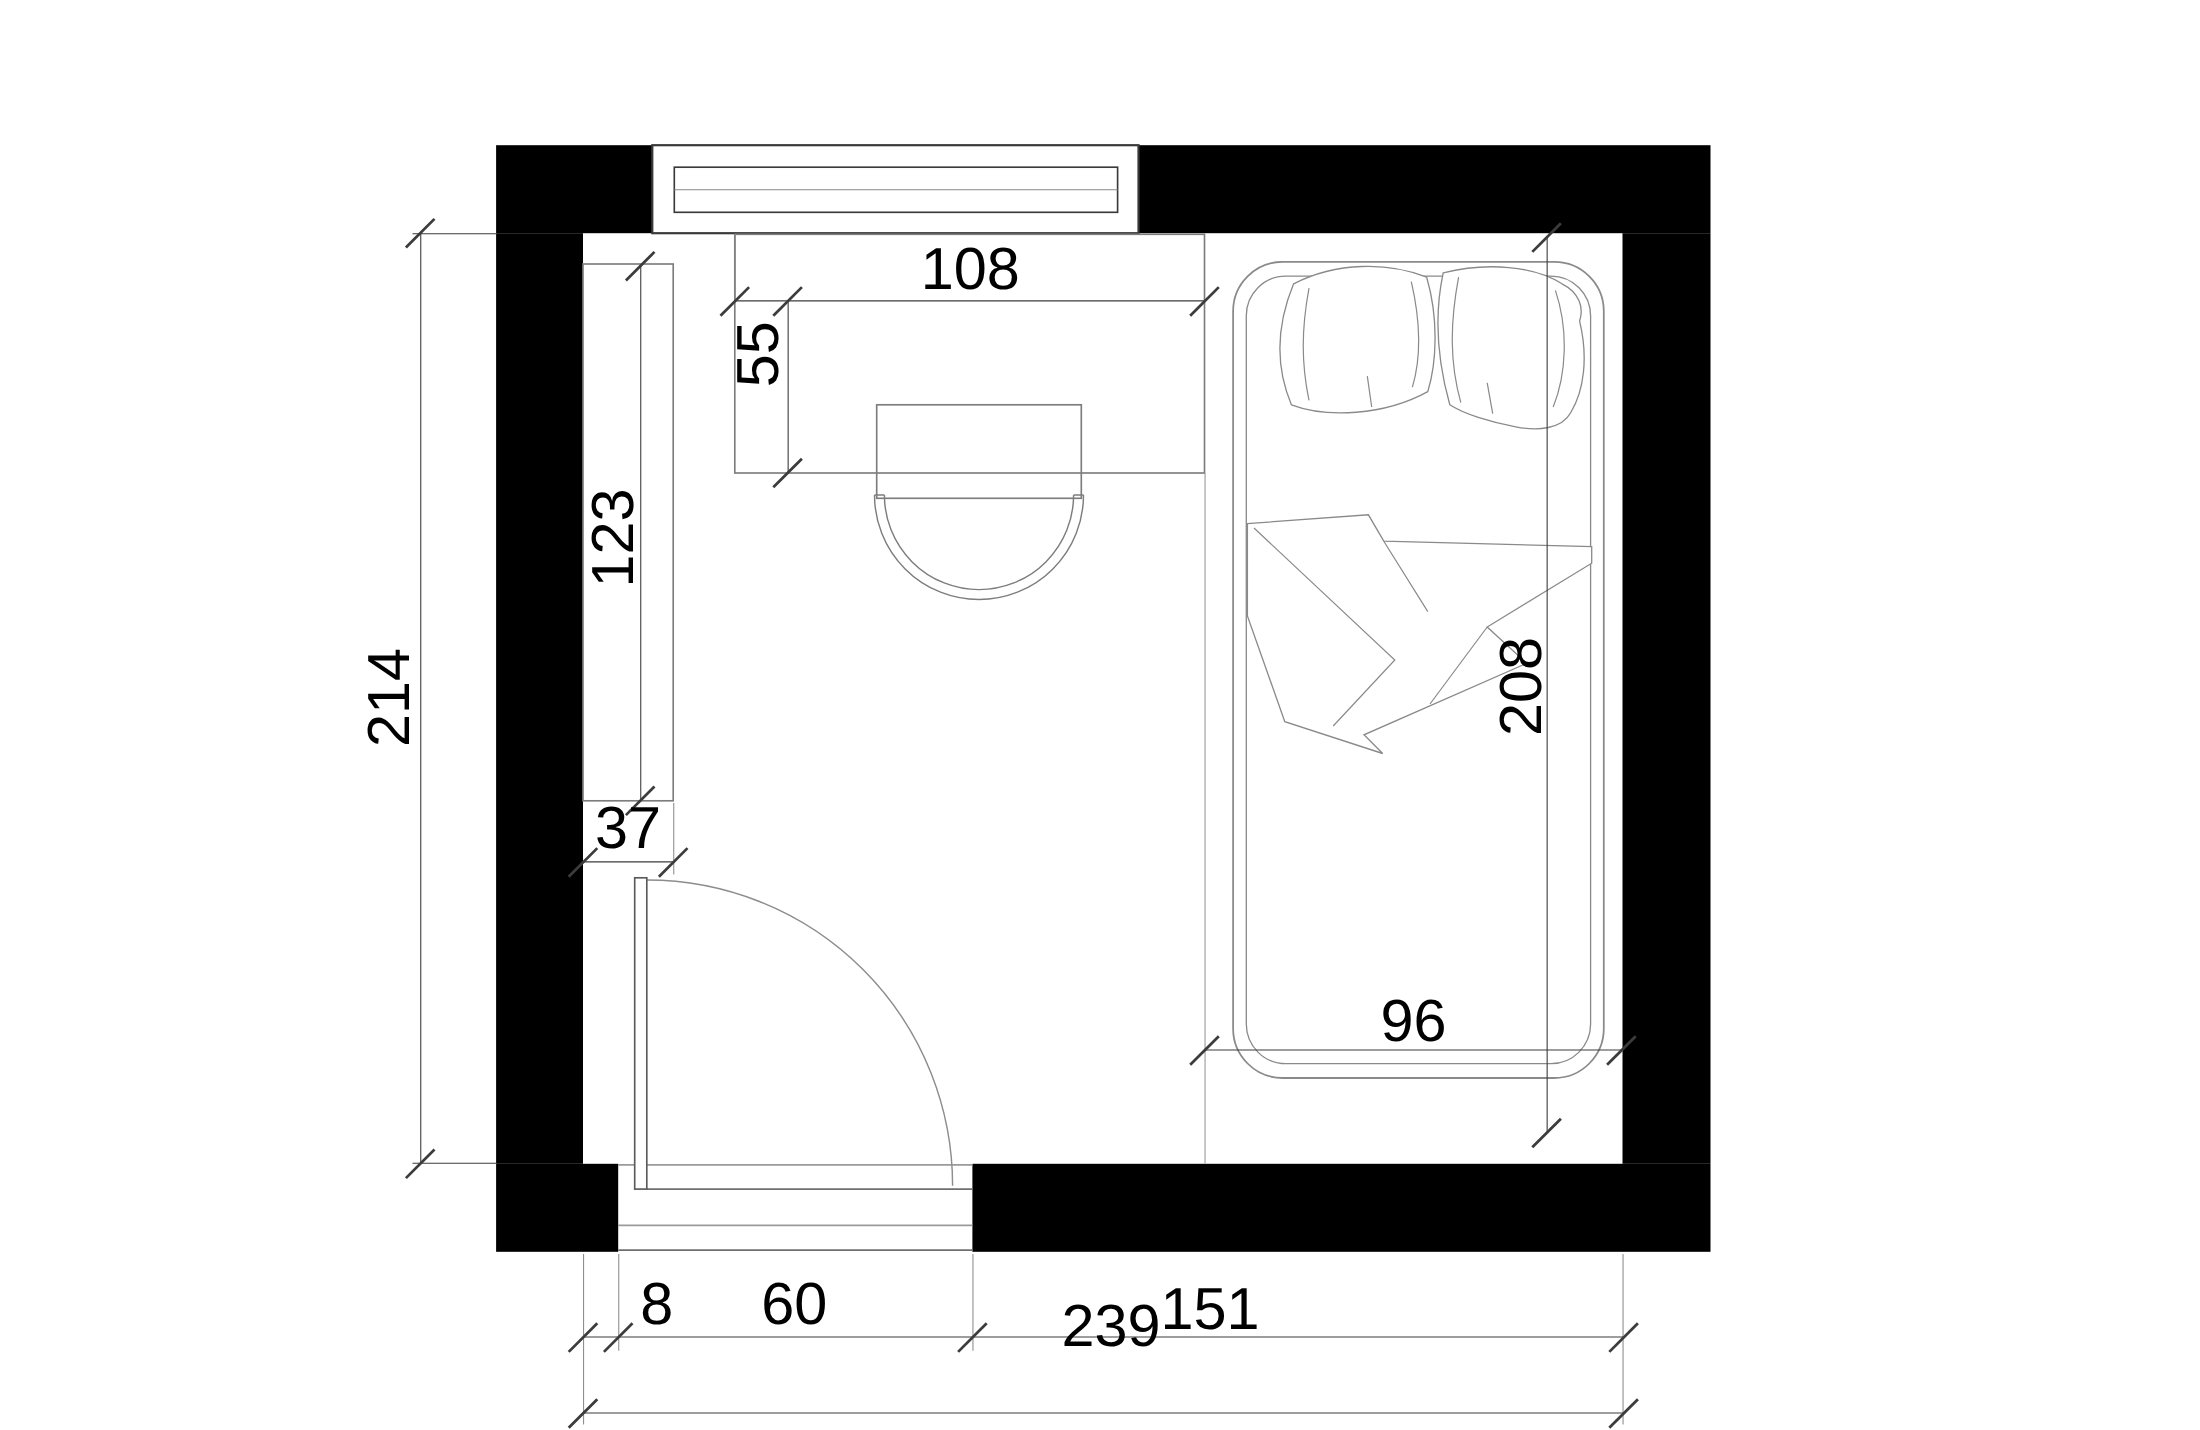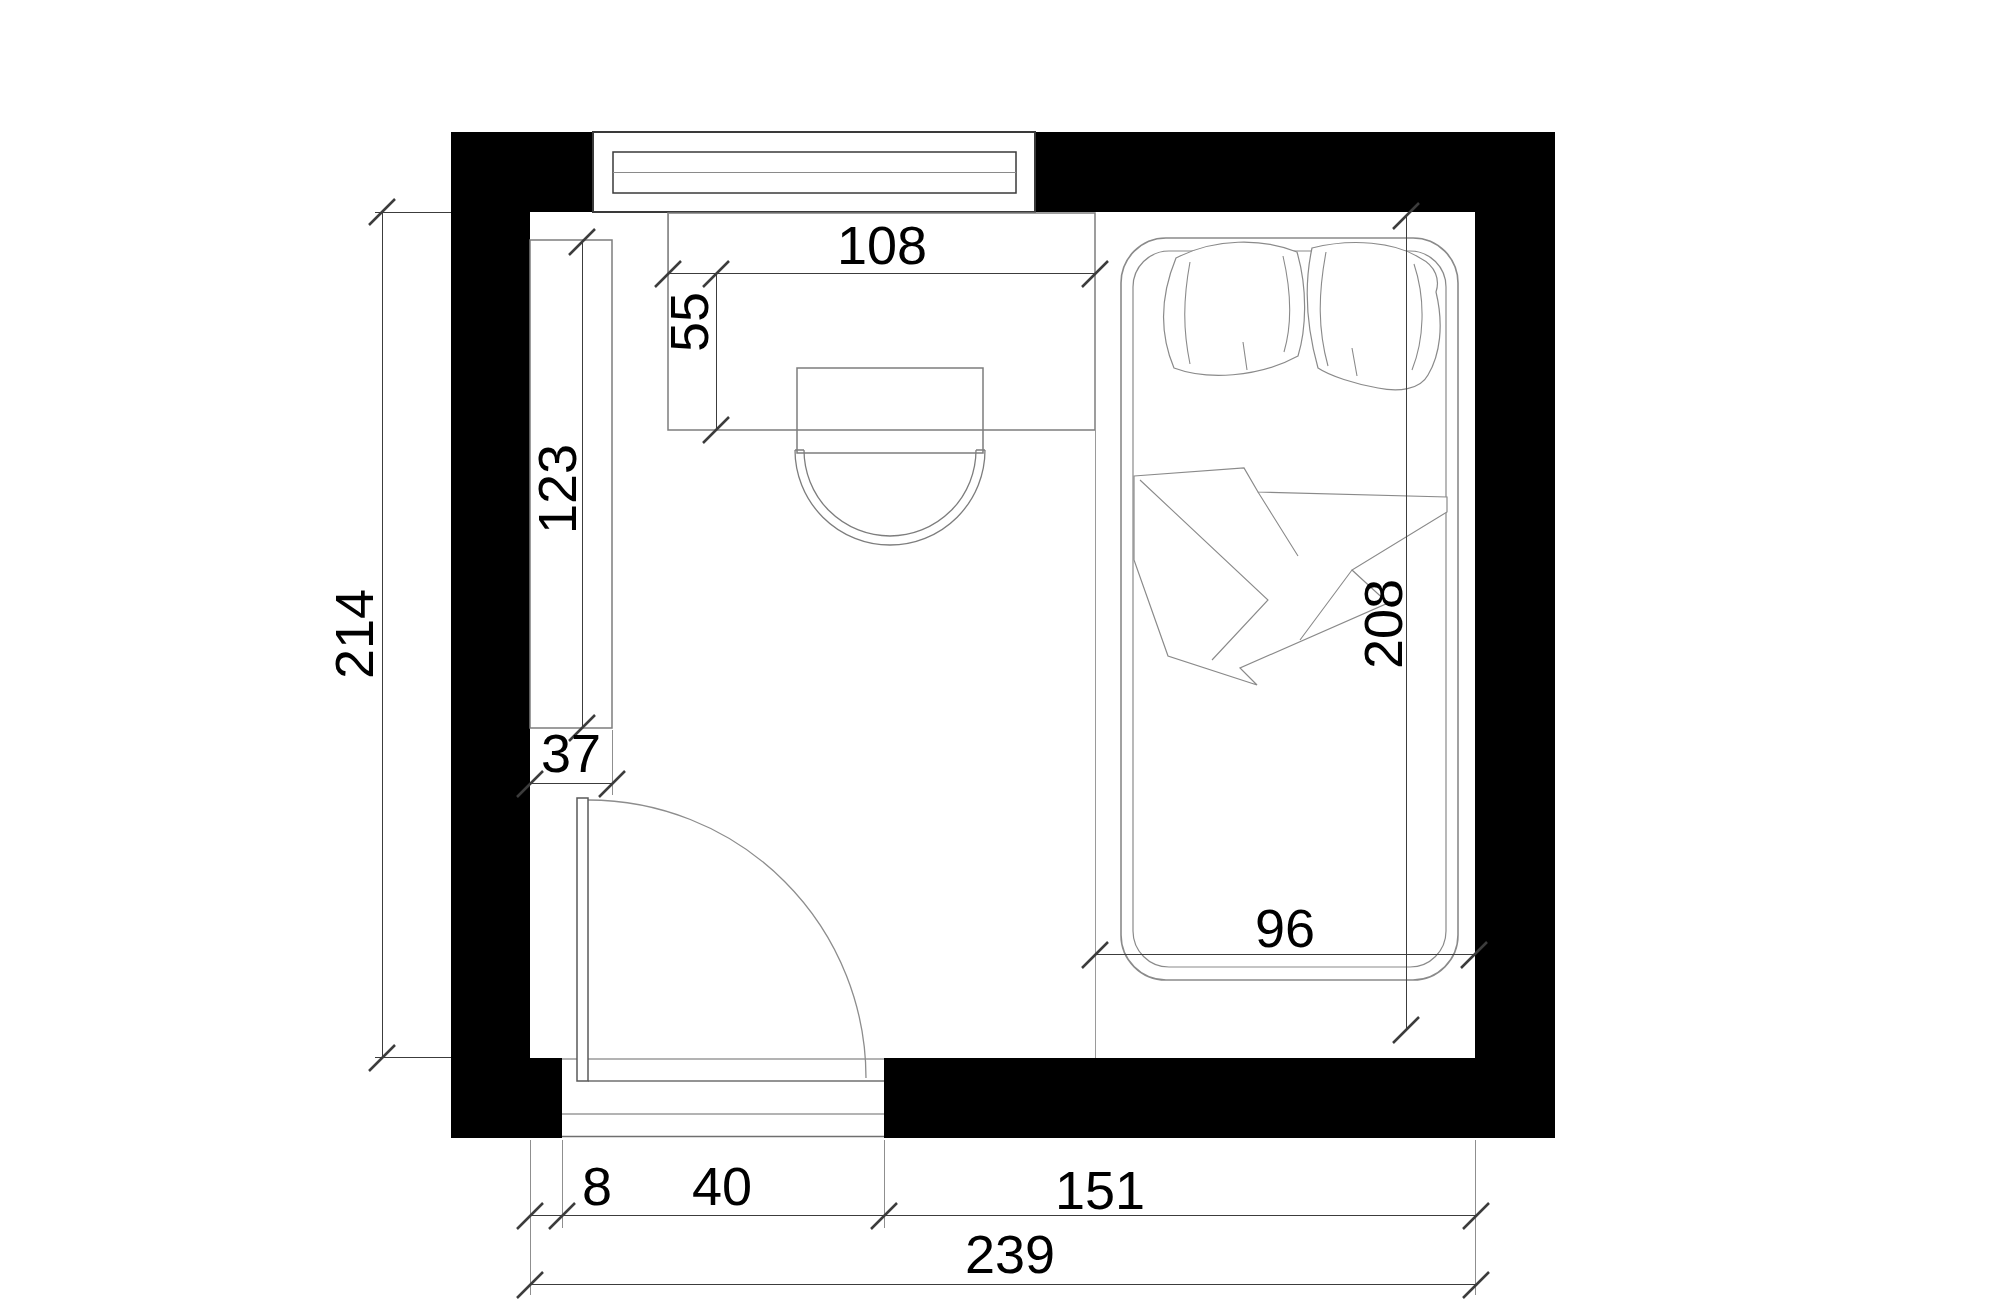--- a/index.html
+++ b/index.html
@@ -140,17 +140,17 @@
   </svg>
 
   <div class="dim-label rot" style="left:354px; top:634px;">214</div>
   <div class="dim-label rot" style="left:557px; top:489px;">123</div>
   <div class="dim-label" style="left:571px; top:753px;">37</div>
   <div class="dim-label" style="left:882px; top:245px;text-align:right;">108</div>
   <div class="dim-label rot" style="left:689px; top:322px;">55</div>
   <div class="dim-label rot" style="left:1383px; top:624px;">208</div>
   <div class="dim-label" style="left:1285px; top:928px;">96</div>
   <div class="dim-label" style="left:597px; top:1186px;">8</div>
-  <div class="dim-label" style="left:722px; top:1186px;">40</div>
+  <div class="dim-label" style="left:722px; top:1186px;">60</div>
   <div class="dim-label" style="left:1100px; top:1190px;">151</div>
-  <div class="dim-label" style="left:1010px; top:1254px;">239</div>
+  <div class="dim-label" style="left:1010px; top:1206px;">239</div>
 
 </div>
 
 </body></html>

